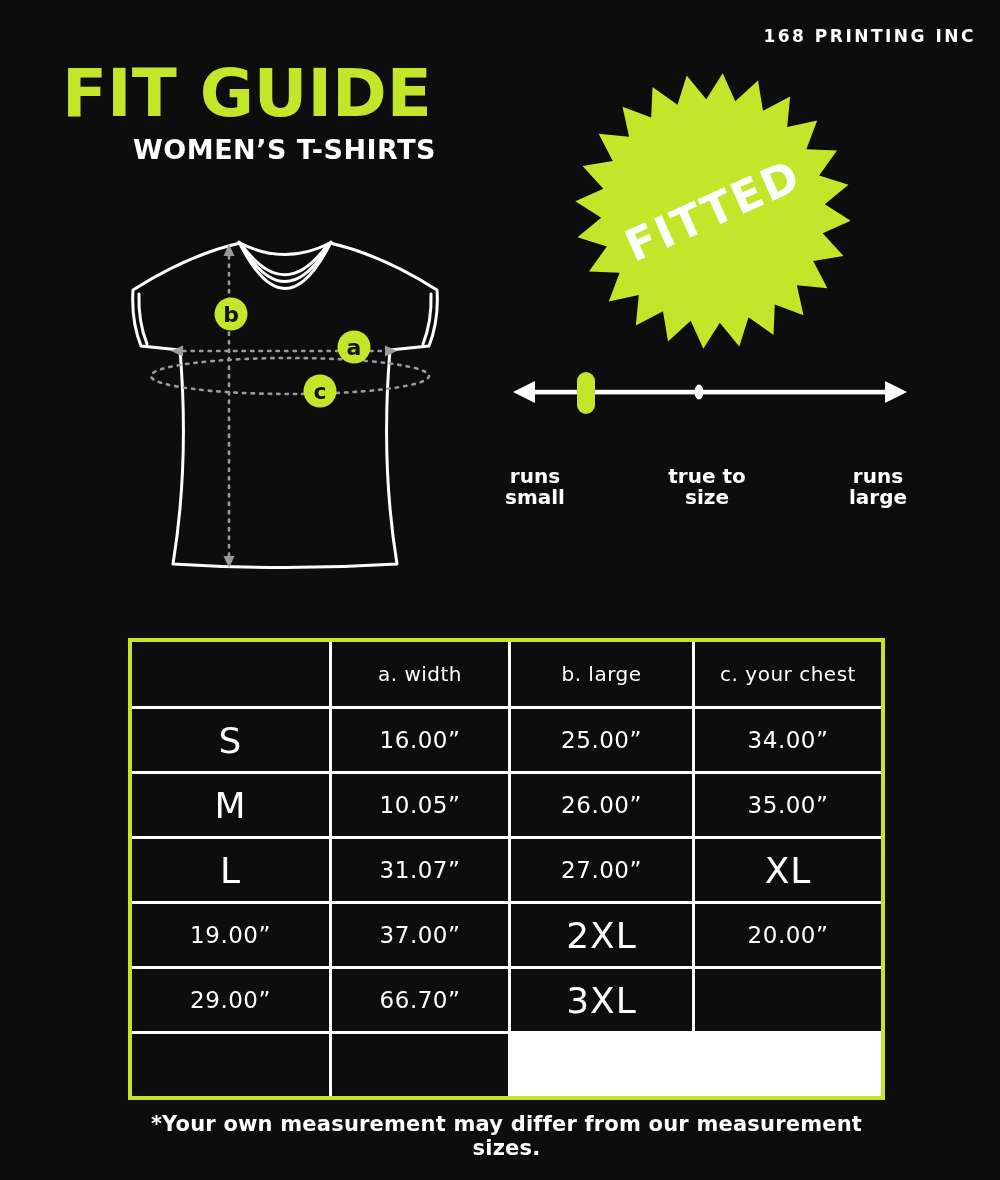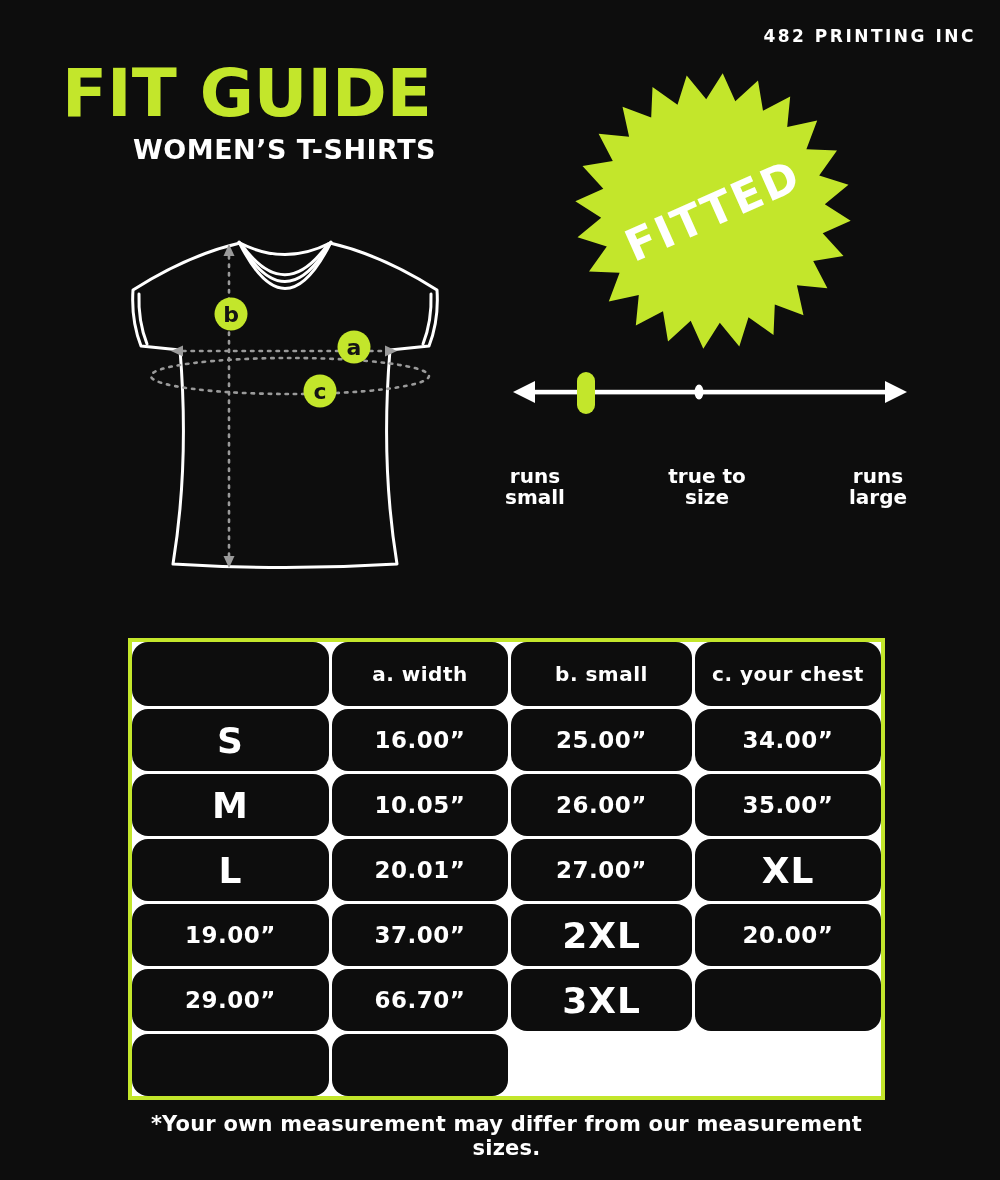--- a/index.html
+++ b/index.html
@@ -46,39 +46,39 @@
     display:grid;
     grid-template-columns:197px 176px 181px 186px;
     grid-template-rows:64px repeat(6,62px);
     gap:3px;
     background:#ffffff;
     border:4px solid #c3e62b;
   }
   .cell{
     background:#0d0d0d;
     display:flex;align-items:center;justify-content:center;
-    color:#ffffff;font-weight:bold;border-radius:16px;
+    color:#ffffff;font-weight:normal;
   }
   .cell.head{font-size:20px;letter-spacing:0.5px;}
   .cell.size{font-size:36px;letter-spacing:1px;}
   .cell.val{font-size:23px;letter-spacing:0.5px;}
   .footnote{
     position:absolute;left:128px;top:1112px;width:757px;
     text-align:center;font-size:21px;font-weight:bold;
     color:#ffffff;letter-spacing:0.2px;
   }
   .marker-letter{
     font-size:22px;font-weight:bold;fill:#141414;
     text-anchor:middle;
   }
 </style>
 </head>
 <body>
 
-<div class="brand">482 PRINTING INC</div>
+<div class="brand">168 PRINTING INC</div>
 
 <div class="title-block">
   <div class="page-title">FIT GUIDE</div>
   <div class="page-subtitle">WOMEN’S T-SHIRTS</div>
 </div>
 
 <svg class="badge-svg" width="280" height="280" viewBox="0 0 280 280">
   <polygon fill="#c3e62b" points="149.7,2.3 162.3,30.3 185.0,9.5 190.0,39.8 217.2,25.6 214.2,56.1 244.2,49.5 233.4,78.2 264.0,79.5 246.2,104.5 275.5,113.7 251.8,133.2 277.7,149.7 249.7,162.3 270.5,185.0 240.2,190.0 254.4,217.2 223.9,214.2 230.5,244.2 201.8,233.4 200.5,264.0 175.5,246.2 166.3,275.5 146.8,251.8 130.3,277.7 117.7,249.7 95.0,270.5 90.0,240.2 62.8,254.4 65.8,223.9 35.8,230.5 46.6,201.8 16.0,200.5 33.8,175.5 4.5,166.3 28.2,146.8 2.3,130.3 30.3,117.7 9.5,95.0 39.8,90.0 25.6,62.8 56.1,65.8 49.5,35.8 78.2,46.6 79.5,16.0 104.5,33.8 113.7,4.5 133.2,28.2"></polygon>
   <text class="badge-text" x="140" y="155" text-anchor="middle" transform="rotate(-24 140 140)">FITTED</text>
 </svg>
@@ -140,32 +140,32 @@
   </div>
   <div class="scale-label l3">
     <div>runs</div>
     <div>large</div>
   </div>
 </div>
 
 <div class="size-table">
     <div class="cell head"></div>
     <div class="cell head">a. width</div>
-    <div class="cell head">b. small</div>
+    <div class="cell head">b. large</div>
     <div class="cell head">c. your chest</div>
     <div class="cell size">S</div>
     <div class="cell val">16.00”</div>
     <div class="cell val">25.00”</div>
     <div class="cell val">34.00”</div>
     <div class="cell size">M</div>
     <div class="cell val">10.05”</div>
     <div class="cell val">26.00”</div>
     <div class="cell val">35.00”</div>
     <div class="cell size">L</div>
-    <div class="cell val">20.01”</div>
+    <div class="cell val">31.07”</div>
     <div class="cell val">27.00”</div>
     <div class="cell size">XL</div>
     <div class="cell val">19.00”</div>
     <div class="cell val">37.00”</div>
     <div class="cell size">2XL</div>
     <div class="cell val">20.00”</div>
     <div class="cell val">29.00”</div>
     <div class="cell val">66.70”</div>
     <div class="cell size">3XL</div>
     <div class="cell val"></div>

